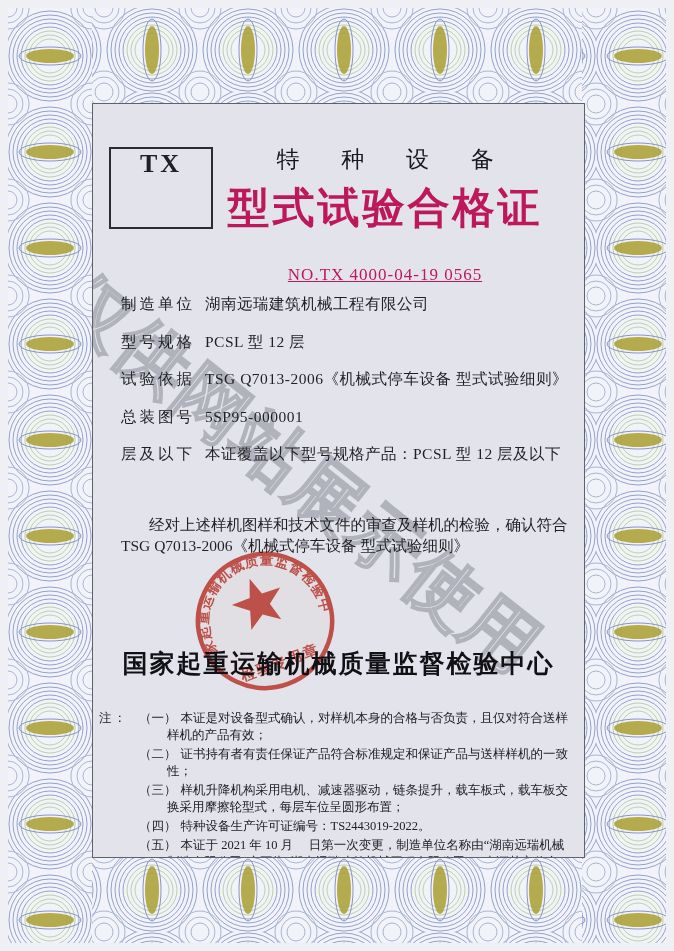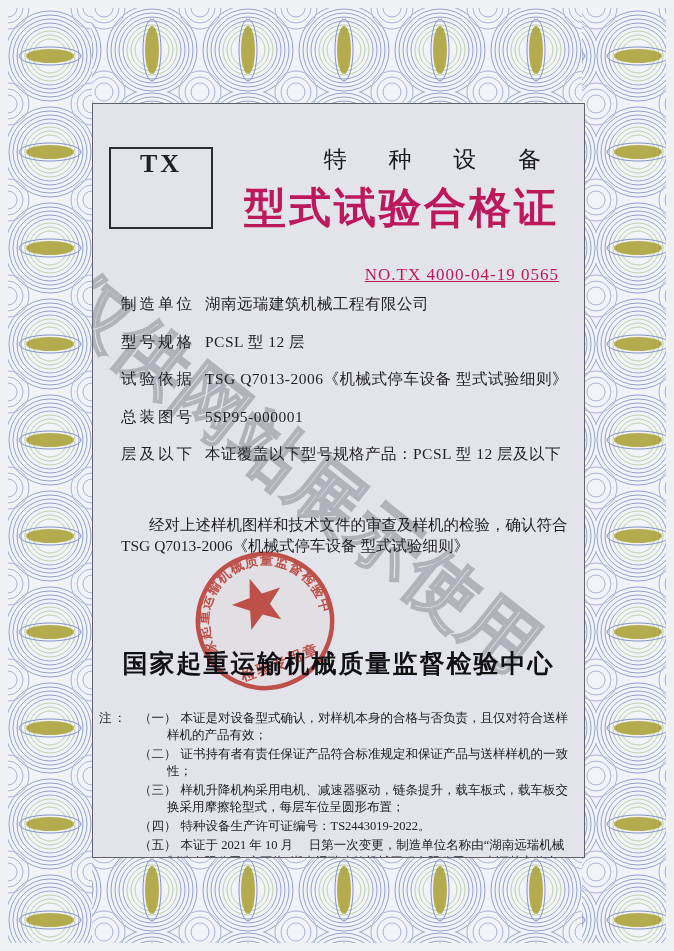--- a/index.html
+++ b/index.html
@@ -19,21 +19,21 @@
     font-family:"Liberation Sans","DejaVu Sans",sans-serif;font-weight:bold;
     font-size:72px;letter-spacing:2px;color:transparent;
     -webkit-text-stroke:2px rgba(128,130,142,.5);
     transform:rotate(38.5deg);transform-origin:0 0;pointer-events:none;
   }
   .tx-box{
     position:absolute;left:16px;top:43px;width:100px;height:78px;z-index:2;
     border:2px solid #2c2c30;display:flex;align-items:flex-start;justify-content:center;
     font-size:26px;font-weight:bold;letter-spacing:3px;
   }
-  .hdr{position:absolute;left:118px;top:40px;width:348px;text-align:right;z-index:2;}
+  .hdr{position:absolute;left:118px;top:40px;width:348px;text-align:center;z-index:2;}
   .t-small{font-size:23px;letter-spacing:18px;text-indent:18px;color:#17171c;}
   .t-big{font-size:42px;font-weight:bold;letter-spacing:3px;margin-top:5px;color:#be185d;}
   .cert-no{font-size:17px;letter-spacing:1px;margin-top:29px;color:#be185d;text-decoration:underline;}
   .fields{position:absolute;left:28px;top:192px;width:450px;z-index:2;}
   .frow{display:flex;margin-bottom:21px;font-size:15.5px;line-height:16.5px;}
   .flabel{width:76px;letter-spacing:3px;flex:none;}
   .fvalue{margin-left:8px;letter-spacing:.5px;}
   .para{position:absolute;left:28px;top:410px;width:452px;font-size:15.5px;line-height:21px;z-index:2;}
   .para .ln1{text-indent:1.8em;}
   .issue{position:absolute;left:28px;top:484px;display:flex;font-size:15.5px;z-index:2;}

